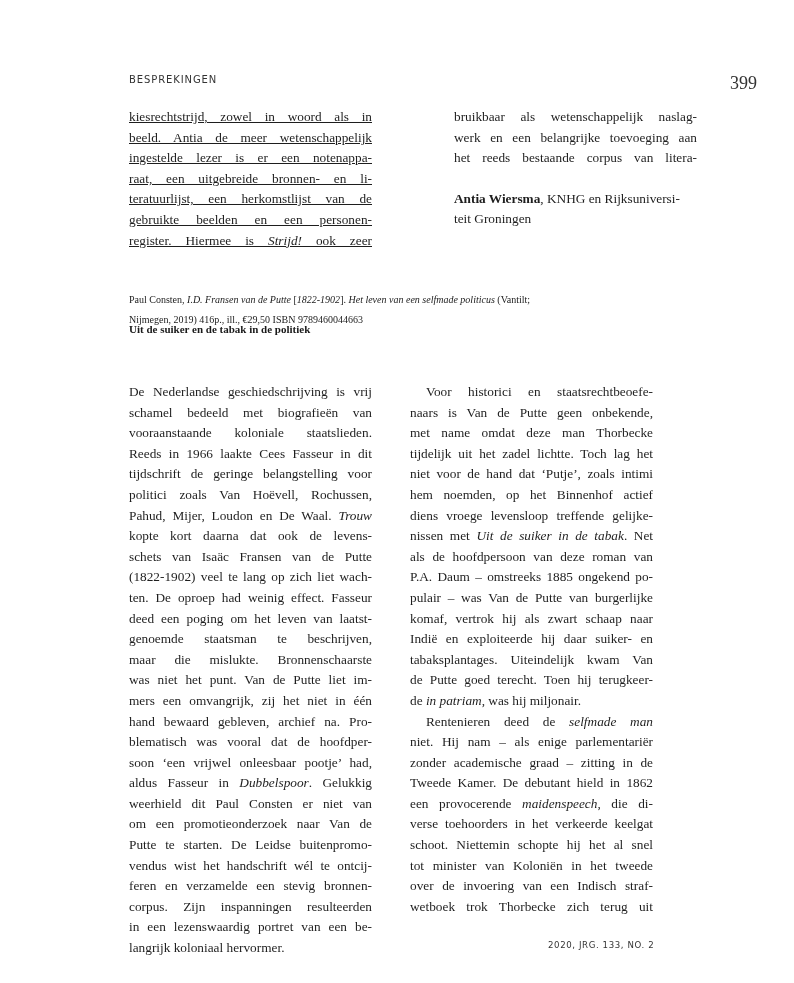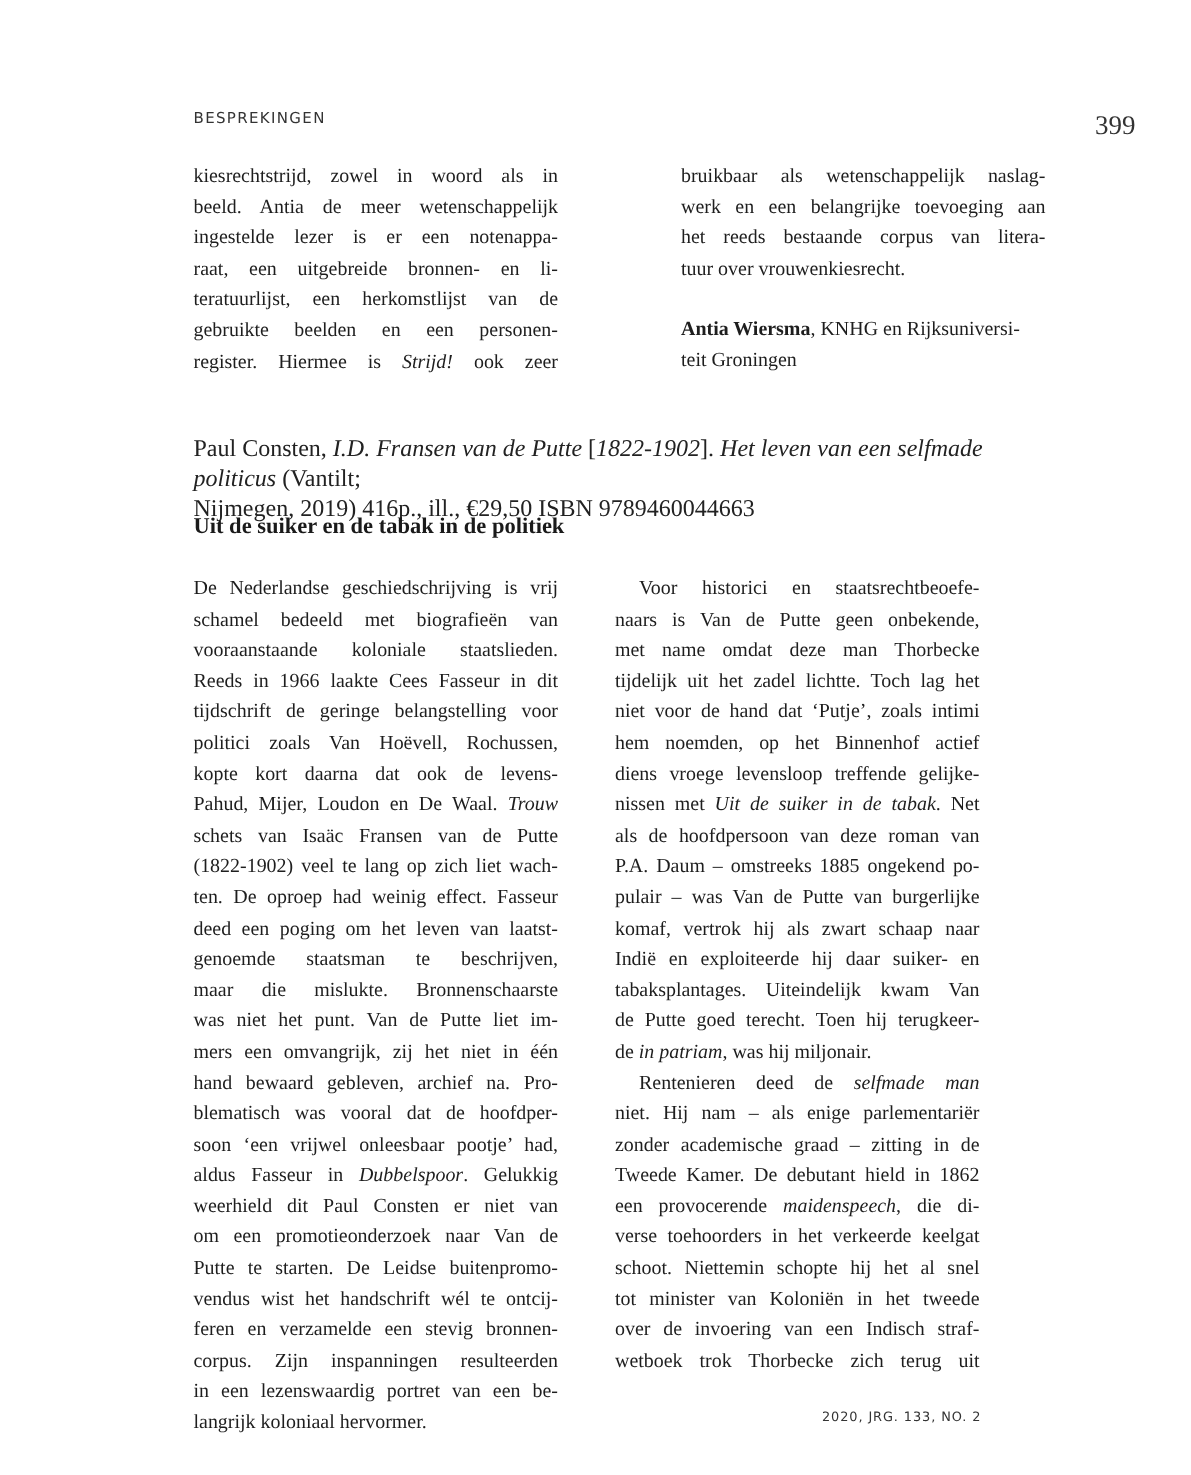--- a/index.html
+++ b/index.html
@@ -13,31 +13,31 @@
       font-family: "DejaVu Sans", "Liberation Sans", sans-serif;
       font-size: 10px; letter-spacing: 0.9px; color: #333;
     }
     .page-number {
       position: absolute; left: 730px; top: 73px;
       font-family: "Liberation Serif", serif;
       font-size: 18px; color: #333;
     }
     .col { position: absolute; width: 243px; font-size: 13.3px; line-height: 20.6px; text-align: justify; hyphens: manual; }
     .col p { margin: 0; }
-    .col-left-top { left: 129px; top: 107px; }
+    .col-left-top { left: 129px; top: 107px; text-decoration: underline; }
     .col-right-top { left: 410px; top: 107px; text-align: left; margin-left: 44px; }
     .signature { margin-top: 20px !important; text-align: left; }
     .signature b { font-weight: bold; }
     .citation {
       position: absolute; left: 129px; top: 290px; width: 540px;
-      font-size: 16px; line-height: 20px; color: #222;
+      font-size: 10px; line-height: 20px; color: #222;
     }
     .review-title {
-      position: absolute; left: 129px; top: 343px;
-      font-size: 15px; font-weight: bold; color: #1a1a1a;
+      position: absolute; left: 129px; top: 323px;
+      font-size: 11px; font-weight: bold; color: #1a1a1a;
     }
     .col-left-main { left: 129px; top: 382px; }
     .col-right-main { left: 410px; top: 382px; }
     .footer {
       position: absolute; left: 548px; top: 940px;
       font-family: "DejaVu Sans", "Liberation Sans", sans-serif;
       font-size: 8.6px; letter-spacing: 0.6px; color: #333;
     }
     .line { display: block; text-align: justify; text-align-last: justify; white-space: nowrap; }
     .line.last { text-align-last: left; }
@@ -56,43 +56,42 @@
   <span class="line">raat, een uitgebreide bronnen- en li-</span>
   <span class="line">teratuurlijst, een herkomstlijst van de</span>
   <span class="line">gebruikte beelden en een personen-</span>
   <span class="line"><span>register. Hiermee is </span><i>Strijd!</i><span> ook zeer</span></span>
 </div>
 
 <div class="col col-right-top">
   <span class="line">bruikbaar als wetenschappelijk naslag-</span>
   <span class="line">werk en een belangrijke toevoeging aan</span>
   <span class="line">het reeds bestaande corpus van litera-</span>
-  <span class="line last">tuur over vrouwenkiesrecht.</span>
   <p class="signature" style="margin-top:20px;">
     <b>Antia Wiersma</b><span>, KNHG en Rijksuniversi-</span><br>
     <span>teit Groningen</span>
   </p>
 </div>
 
 <div class="citation">
   <span>Paul Consten, </span><i>I.D. Fransen van de Putte</i><span> [</span><i>1822-1902</i><span>]. </span><i>Het leven van een selfmade politicus</i><span> (Vantilt;</span><br>
   <span>Nijmegen, 2019) 416p., ill., €29,50 ISBN 9789460044663</span>
 </div>
 
 <h2 class="review-title" style="margin:0;">Uit de suiker en de tabak in de politiek</h2>
 
 <div class="col col-left-main">
   <span class="line">De Nederlandse geschiedschrijving is vrij</span>
   <span class="line">schamel bedeeld met biografieën van</span>
   <span class="line">vooraanstaande koloniale staatslieden.</span>
   <span class="line">Reeds in 1966 laakte Cees Fasseur in dit</span>
   <span class="line">tijdschrift de geringe belangstelling voor</span>
   <span class="line">politici zoals Van Hoëvell, Rochussen,</span>
+  <span class="line"><span>Pahud, Mijer, Loudon en De Waal. </span><i>Trouw</i></span>
   <span class="line">kopte kort daarna dat ook de levens-</span>
-  <span class="line"><span>Pahud, Mijer, Loudon en De Waal. </span><i>Trouw</i></span>
   <span class="line">schets van Isaäc Fransen van de Putte</span>
   <span class="line">(1822-1902) veel te lang op zich liet wach-</span>
   <span class="line">ten. De oproep had weinig effect. Fasseur</span>
   <span class="line">deed een poging om het leven van laatst-</span>
   <span class="line">genoemde staatsman te beschrijven,</span>
   <span class="line">maar die mislukte. Bronnenschaarste</span>
   <span class="line">was niet het punt. Van de Putte liet im-</span>
   <span class="line">mers een omvangrijk, zij het niet in één</span>
   <span class="line">hand bewaard gebleven, archief na. Pro-</span>
   <span class="line">blematisch was vooral dat de hoofdper-</span>

